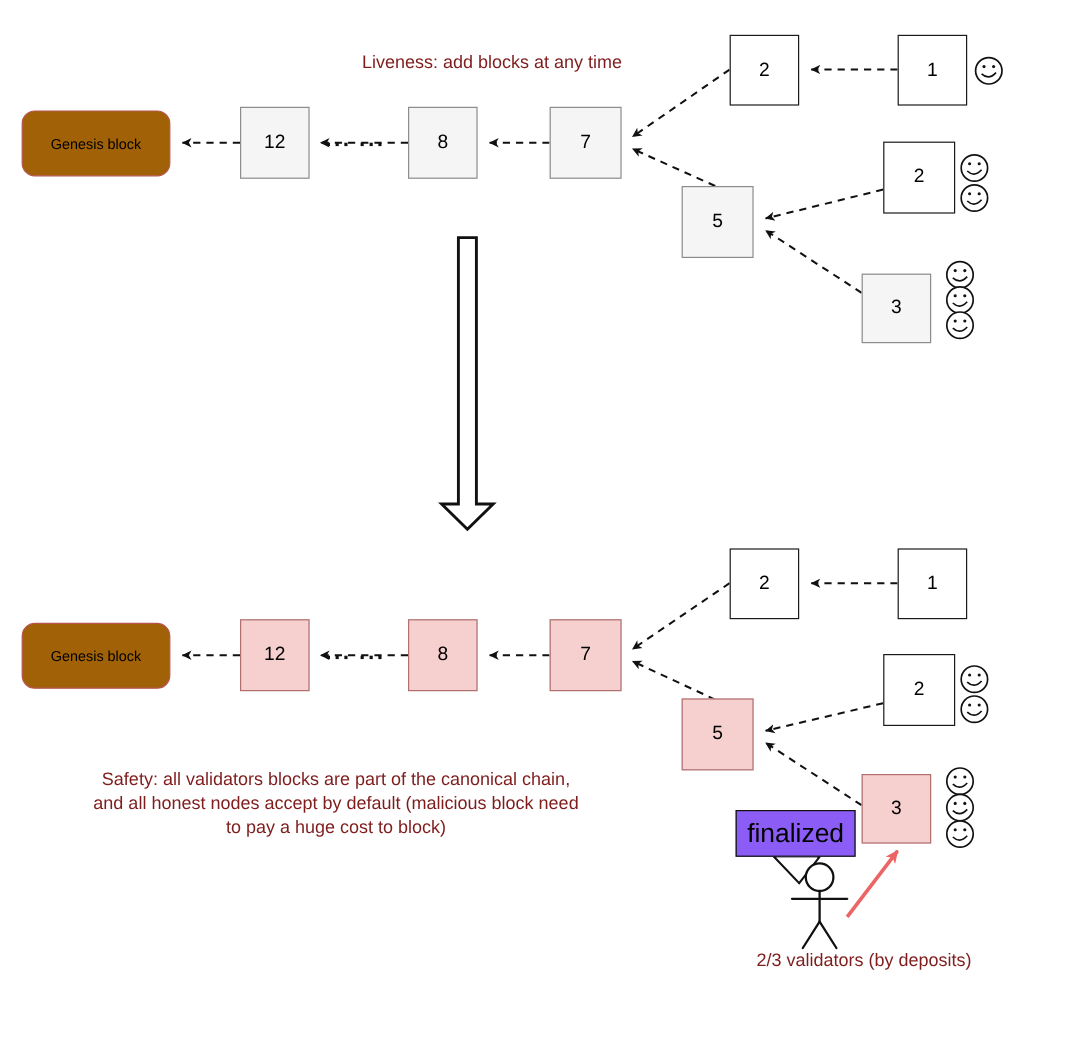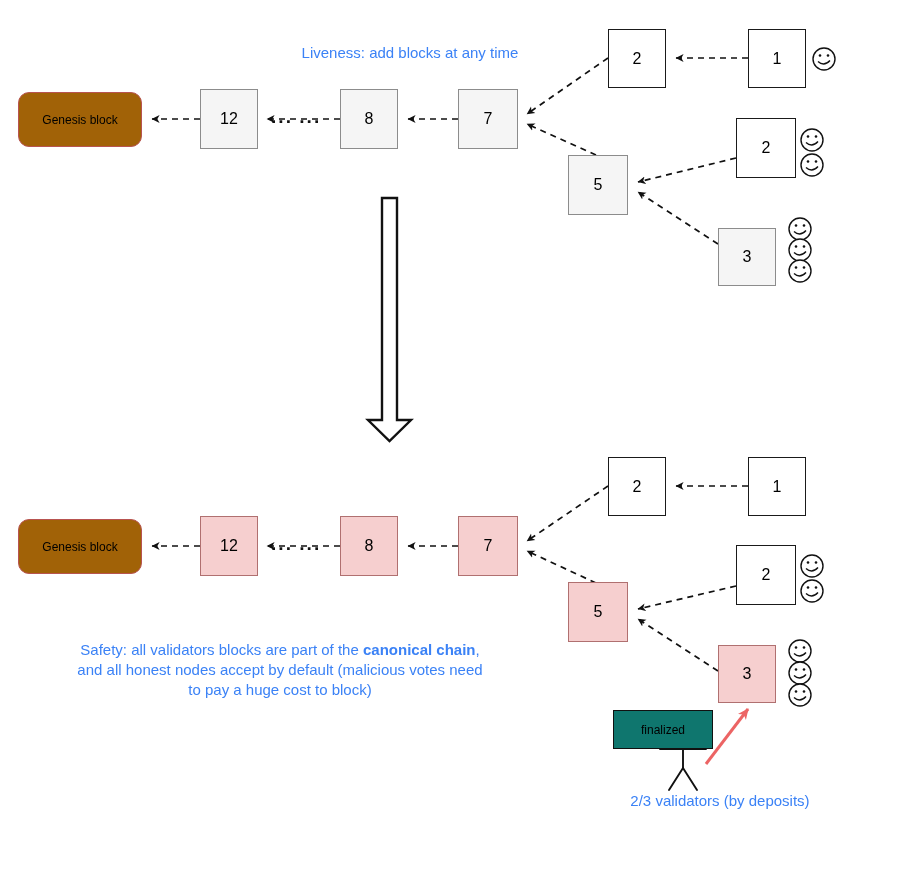--- a/index.html
+++ b/index.html
@@ -8,26 +8,26 @@
   #root{position:absolute;left:0;top:0;width:910px;height:881px;}
   svg.layer{position:absolute;left:0;top:0;width:910px;height:881px;overflow:visible;}
   .blk{position:absolute;box-sizing:border-box;display:flex;align-items:center;
        justify-content:center;font-size:16px;line-height:1;}
   .blk.white{background:#ffffff;border:1.6px solid #1a1a1a;}
   .blk.grey{background:#f5f5f5;border:1.6px solid #8c8c8c;}
   .blk.pink{background:#f6cfcf;border:1.6px solid #b07070;}
   .genesis{position:absolute;box-sizing:border-box;display:flex;align-items:center;
            justify-content:center;background:#a16207;border:1.6px solid #b85450;
            border-radius:11px;font-size:12px;}
-  .lbl{position:absolute;font-size:15px;line-height:1.32;text-align:center;color:#3b82f6;}
-  .lbl b{font-weight:bold;}
+  .lbl{position:absolute;font-size:15px;line-height:1.32;text-align:center;color:#7f1d1d;}
+  .lbl b{font-weight:normal;}
   .dots{position:absolute;font-size:19px;letter-spacing:1px;font-weight:bold;color:#111;}
-  .bubble{position:absolute;box-sizing:border-box;background:#0f766e;
+  .bubble{position:absolute;box-sizing:border-box;background:#8b5cf6;
           border:1.7px solid #111;display:flex;align-items:center;justify-content:center;
-          font-size:12px;margin-top:35px;}
+          font-size:22px;}
 </style>
 </head>
 <body>
 
 <div id="root">
 
   <svg class="layer" viewBox="0 0 910 881">
     <defs>
       <marker id="ah" markerWidth="9" markerHeight="9" refX="7.6" refY="4.5" orient="auto" markerUnits="userSpaceOnUse">
         <path d="M0,0.6 L8,4.5 L0,8.4 L2.2,4.5 Z" fill="#111"></path>
@@ -193,20 +193,20 @@
   <div class="blk pink" style="left:568px;top:582px;width:60px;height:60px;">5</div>
 
   <div class="blk white" style="left:736px;top:545px;width:60px;height:60px;">2</div>
 
   <div class="blk pink" style="left:718px;top:645px;width:58px;height:58px;">3</div>
 
   <div class="bubble" style="left:613px;top:675px;width:100px;height:39px;">finalized</div>
 
   <div class="lbl" style="left:40px;top:640px;width:480px;">
     <span>Safety: all validators blocks are part of the </span><b>canonical chain</b><span>,</span><br>
-    <span>and all honest nodes accept by default (malicious votes need</span><br>
+    <span>and all honest nodes accept by default (malicious block need</span><br>
     <span>to pay a huge cost to block)</span>
   </div>
 
   <div class="lbl" style="left:530px;top:791px;width:380px;">2/3 validators (by deposits)</div>
 
 
 </div>
 
 </body></html>

